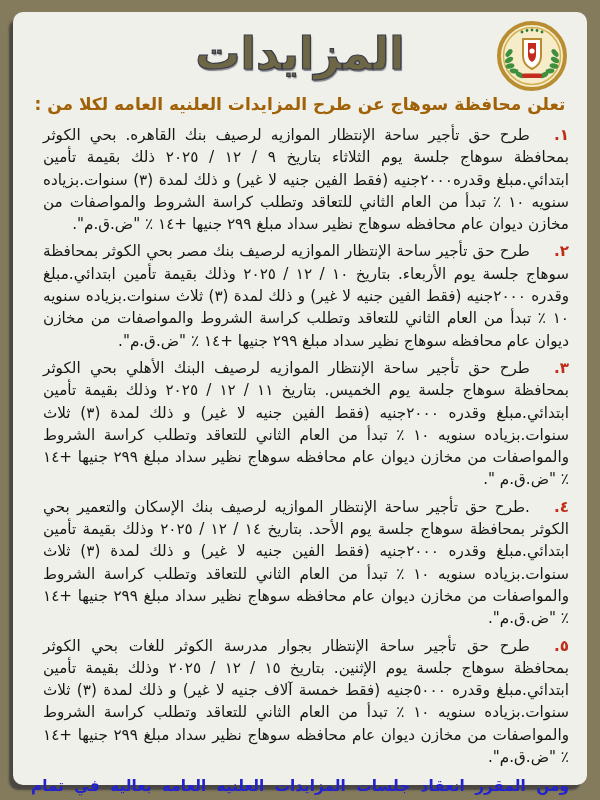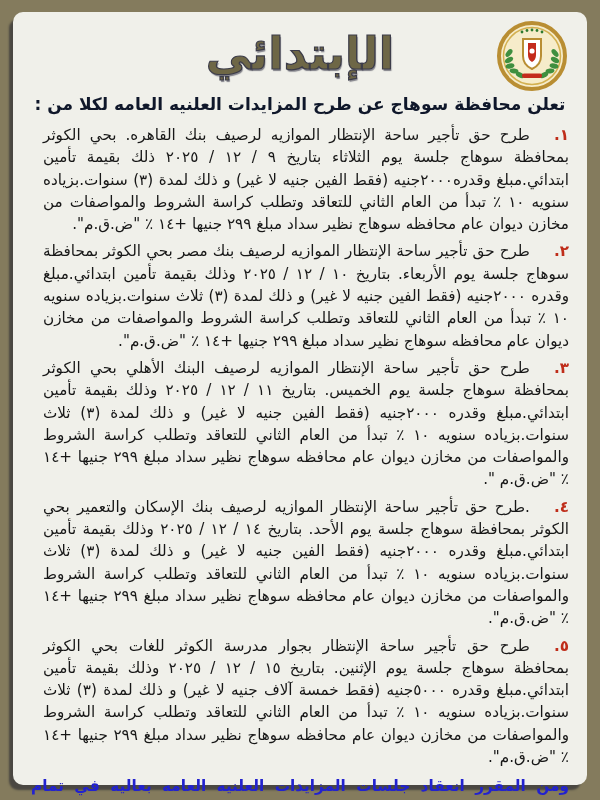--- a/index.html
+++ b/index.html
@@ -46,21 +46,21 @@
     font-size: 45px;
     font-weight: bold;
     color: #6e6746;
     -webkit-text-stroke: 1.2px #3c3c49;
     text-shadow: 1px 2px 1px rgba(40,40,58,0.55);
     line-height: 72px;
     letter-spacing: 1px;
   }
   .subtitle {
     text-align: center;
-    color: #0f172a;
+    color: #a16207;
     font-weight: bold;
     font-size: 17px;
     margin: 4px 0 10px 0;
   }
   .body-list {
     padding: 0 2px;
   }
   .item {
     margin: 0 0 5px 12px;
     font-size: 15.2px;
@@ -125,21 +125,21 @@
             <circle cx="47" cy="12" r="1.4"></circle>
           </g>
 
           <path d="M28 19 h18 v17 q0 9 -9 13 q-9 -4 -9 -13 z" fill="#ffffff" stroke="#b98e33" stroke-width="2"></path>
           <path d="M33 23 h8 v12 q0 5 -4 7 q-4 -2 -4 -7 z" fill="#c42b1c"></path>
           <circle cx="37" cy="31" r="2.6" fill="#ffffff"></circle>
 
           <rect x="27" y="53.5" width="20" height="4.5" rx="2" fill="#c42b1c"></rect>
         </svg>
       </div>
-      <div class="title">الإبتدائي</div>
+      <div class="title">المزايدات</div>
     </div>
 
     <div class="subtitle">تعلن محافظة سوهاج عن طرح المزايدات العلنيه العامه لكلا من :</div>
 
     <div class="body-list">
       <p class="item"><span class="num">١.</span><span class="gap"></span><span class="txt">طرح حق تأجير ساحة الإنتظار الموازيه لرصيف بنك القاهره. بحي الكوثر بمحافظة سوهاج جلسة يوم الثلاثاء بتاريخ ٩ / ١٢ / ٢٠٢٥ ذلك بقيمة تأمين ابتدائي.مبلغ وقدره٢٠٠٠جنيه (فقط الفين جنيه لا غير) و ذلك لمدة (٣) سنوات.بزياده سنويه ١٠ ٪ تبدأ من العام الثاني للتعاقد وتطلب كراسة الشروط والمواصفات من مخازن ديوان عام محافظه سوهاج نظير سداد مبلغ ٢٩٩ جنيها +١٤ ٪ "ض.ق.م".</span></p>
       <p class="item"><span class="num">٢.</span><span class="gap"></span><span class="txt">طرح حق تأجير ساحة الإنتظار الموازيه لرصيف بنك مصر بحي الكوثر بمحافظة سوهاج جلسة يوم الأربعاء. بتاريخ ١٠ / ١٢ / ٢٠٢٥ وذلك بقيمة تأمين ابتدائي.مبلغ وقدره ٢٠٠٠جنيه (فقط الفين جنيه لا غير) و ذلك لمدة (٣) ثلاث سنوات.بزياده سنويه ١٠ ٪ تبدأ من العام الثاني للتعاقد وتطلب كراسة الشروط والمواصفات من مخازن ديوان عام محافظه سوهاج نظير سداد مبلغ ٢٩٩ جنيها +١٤ ٪ "ض.ق.م".</span></p>
       <p class="item"><span class="num">٣.</span><span class="gap"></span><span class="txt">طرح حق تأجير ساحة الإنتظار الموازيه لرصيف البنك الأهلي بحي الكوثر بمحافظة سوهاج جلسة يوم الخميس. بتاريخ ١١ / ١٢ / ٢٠٢٥ وذلك بقيمة تأمين ابتدائي.مبلغ وقدره ٢٠٠٠جنيه (فقط الفين جنيه لا غير) و ذلك لمدة (٣) ثلاث سنوات.بزياده سنويه ١٠ ٪ تبدأ من العام الثاني للتعاقد وتطلب كراسة الشروط والمواصفات من مخازن ديوان عام محافظه سوهاج نظير سداد مبلغ ٢٩٩ جنيها +١٤ ٪ "ض.ق.م ".</span></p>
       <p class="item"><span class="num">٤.</span><span class="gap"></span><span class="txt">.طرح حق تأجير ساحة الإنتظار الموازيه لرصيف بنك الإسكان والتعمير بحي الكوثر بمحافظة سوهاج جلسة يوم الأحد. بتاريخ ١٤ / ١٢ / ٢٠٢٥ وذلك بقيمة تأمين ابتدائي.مبلغ وقدره ٢٠٠٠جنيه (فقط الفين جنيه لا غير) و ذلك لمدة (٣) ثلاث سنوات.بزياده سنويه ١٠ ٪ تبدأ من العام الثاني للتعاقد وتطلب كراسة الشروط والمواصفات من مخازن ديوان عام محافظه سوهاج نظير سداد مبلغ ٢٩٩ جنيها +١٤ ٪ "ض.ق.م".</span></p>
       <p class="item"><span class="num">٥.</span><span class="gap"></span><span class="txt">طرح حق تأجير ساحة الإنتظار بجوار مدرسة الكوثر للغات بحي الكوثر بمحافظة سوهاج جلسة يوم الإثنين. بتاريخ ١٥ / ١٢ / ٢٠٢٥ وذلك بقيمة تأمين ابتدائي.مبلغ وقدره ٥٠٠٠جنيه (فقط خمسة آلاف جنيه لا غير) و ذلك لمدة (٣) ثلاث سنوات.بزياده سنويه ١٠ ٪ تبدأ من العام الثاني للتعاقد وتطلب كراسة الشروط والمواصفات من مخازن ديوان عام محافظه سوهاج نظير سداد مبلغ ٢٩٩ جنيها +١٤ ٪ "ض.ق.م".</span></p>

